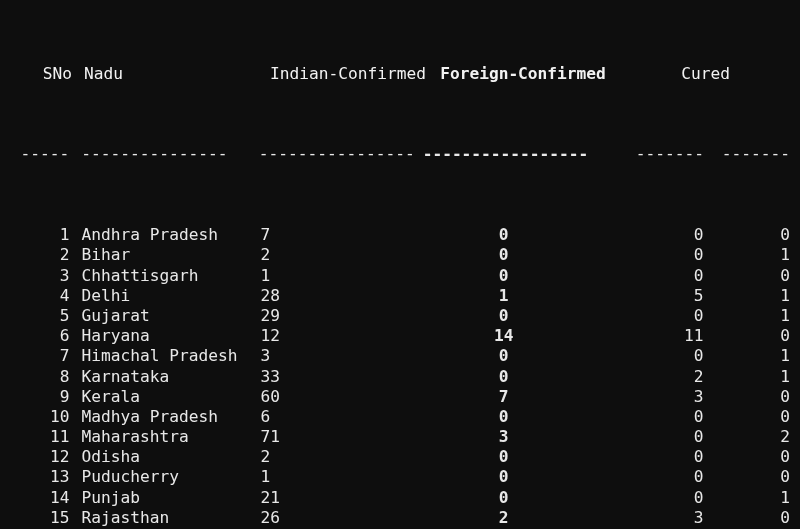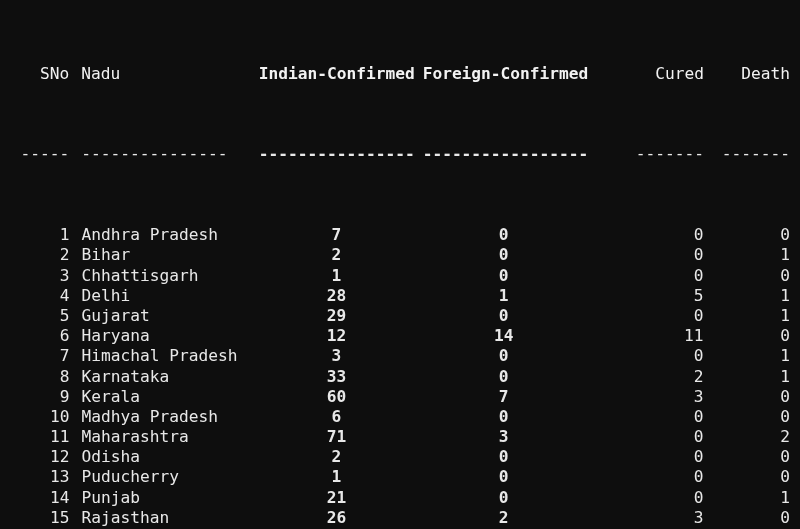--- a/index.html
+++ b/index.html
@@ -28,40 +28,39 @@
     -webkit-font-smoothing: antialiased;
   }
   .row {
     display: flex;
     height: 20.2px;
     align-items: baseline;
     white-space: pre;
   }
   .c-sno      { width: 62px;  text-align: right; }
   .c-state    { width: 198px; text-align: left; padding-left: 12px; box-sizing: border-box; }
-  .c-indian   { width: 158px; text-align: center; font-weight: bold; }
+  .c-indian   { width: 158px; text-align: left; }
   .c-foreign  { width: 190px; text-align: center; font-weight: bold; }
   .c-cured    { width: 92px;  text-align: right; padding-left: 20px; }
   .c-death    { width: 90px;  text-align: right; }
   .hdr { color: #f2f2f2; }
   .sep { color: #e8e8e8; }
 </style>
 </head>
 <body>
 
 <div class="terminal" style="background: rgb(14, 14, 14); color: rgb(232, 232, 232);">
   <div class="grid">
 
     <div class="row">
       <span class="c-sno hdr">SNo</span>
       <span class="c-state hdr">Nadu</span>
       <span class="c-indian hdr">Indian-Confirmed</span>
       <span class="c-foreign hdr">Foreign-Confirmed</span>
       <span class="c-cured hdr">Cured</span>
-      <span class="c-death hdr">Death</span>
     </div>
 
     <div class="row">
       <span class="c-sno sep">-----</span>
       <span class="c-state sep">---------------</span>
       <span class="c-indian sep">----------------</span>
       <span class="c-foreign sep">-----------------</span>
       <span class="c-cured sep">-------</span>
       <span class="c-death sep">-------</span>
     </div>

